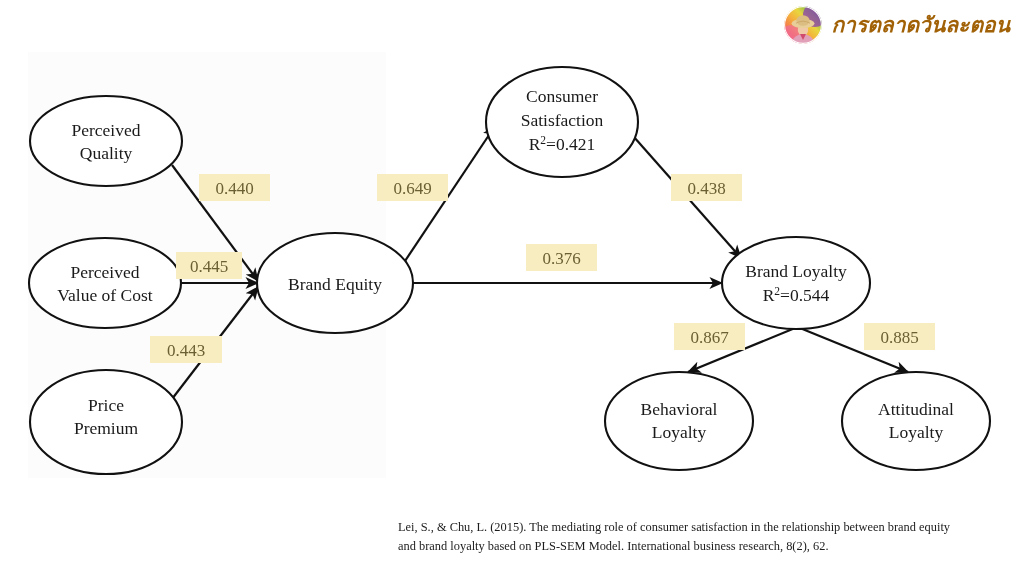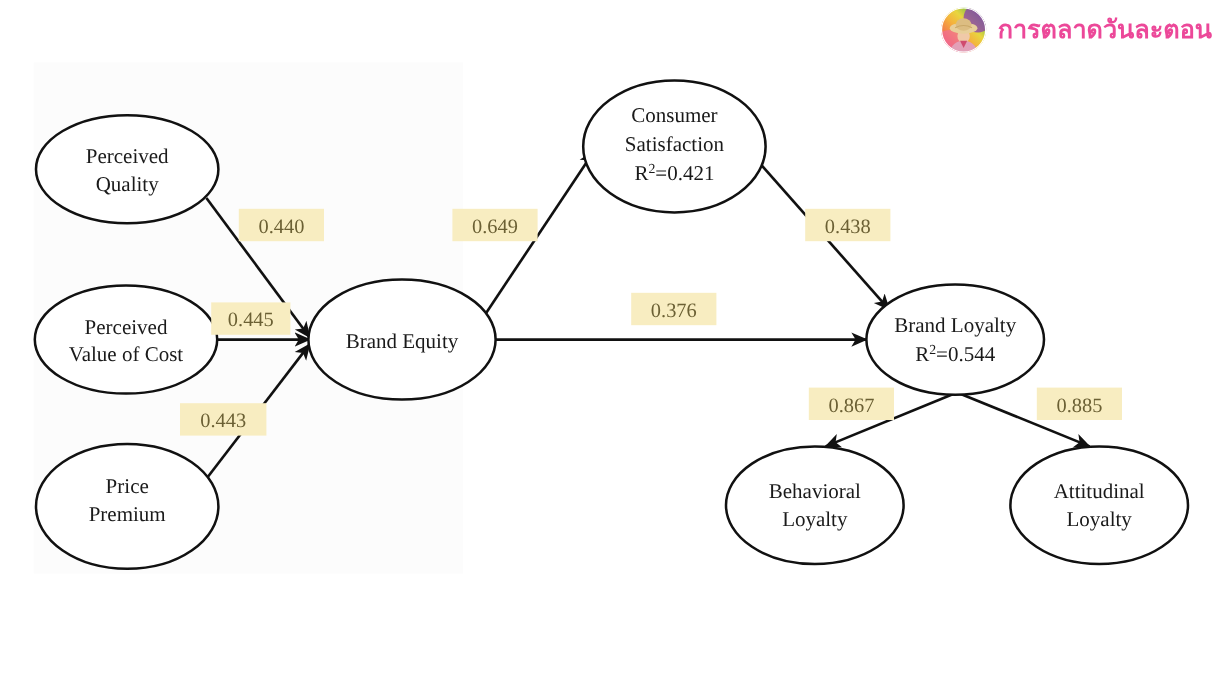--- a/index.html
+++ b/index.html
@@ -30,24 +30,25 @@
     height: 38px;
     border-radius: 50%;
     overflow: hidden;
     flex: 0 0 auto;
     display: block;
   }
   #brand-name {
     font-family: "DejaVu Sans", "Liberation Sans", sans-serif;
     font-size: 21px;
     font-weight: 700;
-    color: #ec4899;
+    color: #a16207;
     letter-spacing: 0px;
     white-space: nowrap;
     line-height: 1;
+    font-style: italic;
   }
 
   
   #figure-plate {
     position: absolute;
     left: 28px;
     top: 52px;
     width: 358px;
     height: 426px;
     background: #fcfcfc;
@@ -251,14 +252,18 @@
       <rect class="coef-box" x="674" y="323" width="71" height="27"></rect>
       <text class="coef-text" x="709.5" y="343">0.867</text>
     </g>
 
     <g>
       <rect class="coef-box" x="864" y="323" width="71" height="27"></rect>
       <text class="coef-text" x="899.5" y="343">0.885</text>
     </g>
   </svg>
 
+  <div id="citation">
+    <div>Lei, S., &amp; Chu, L. (2015). The mediating role of consumer satisfaction in the relationship between brand equity</div>
+    <div>and brand loyalty based on PLS-SEM Model. International business research, 8(2), 62.</div>
+  </div>
 
 </div>
 
 </body></html>

